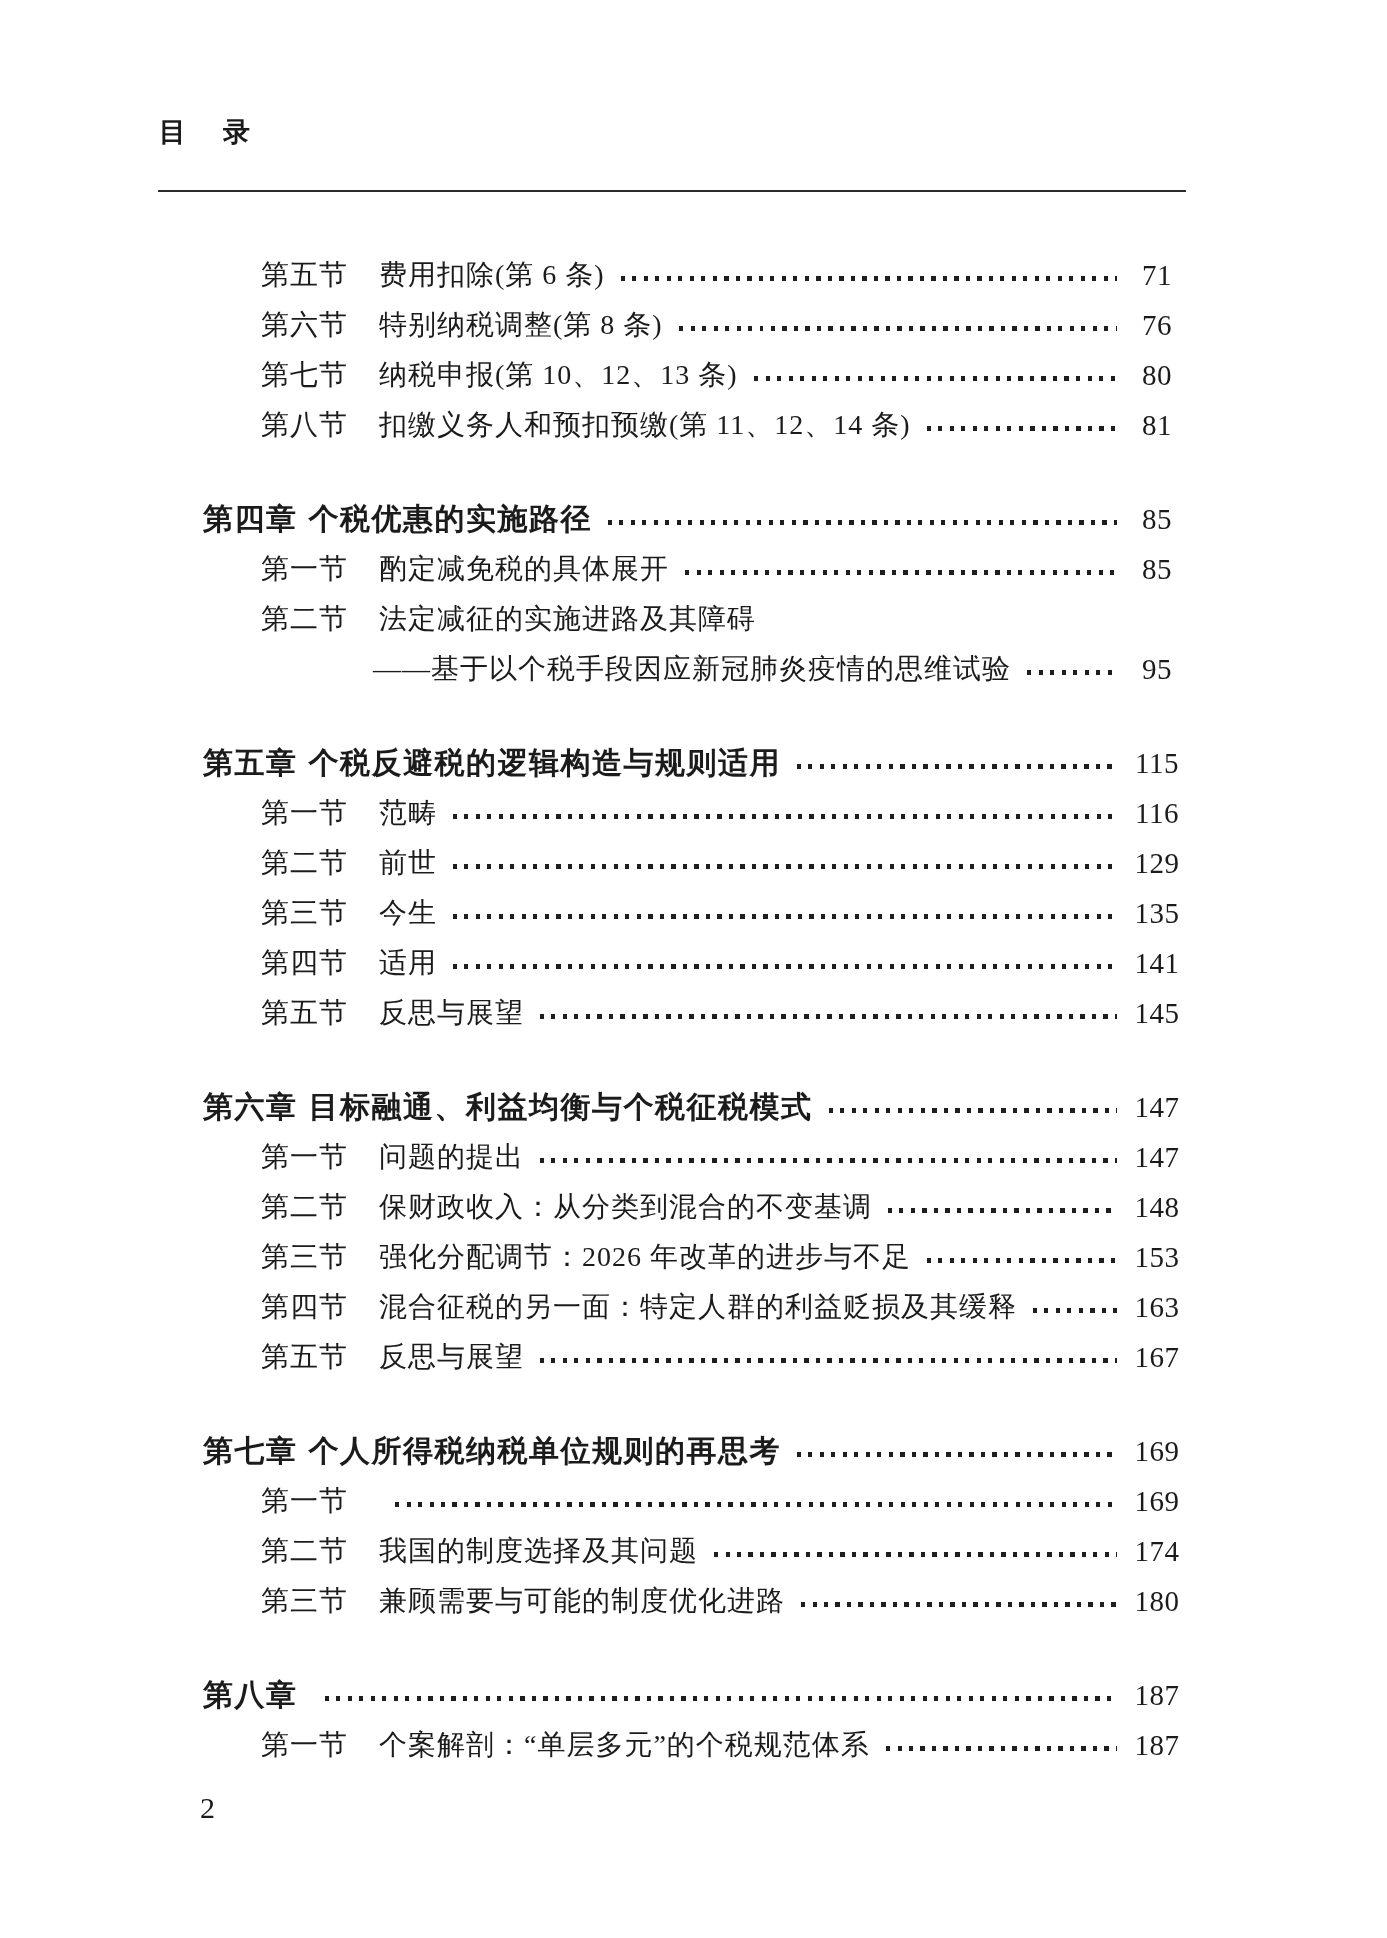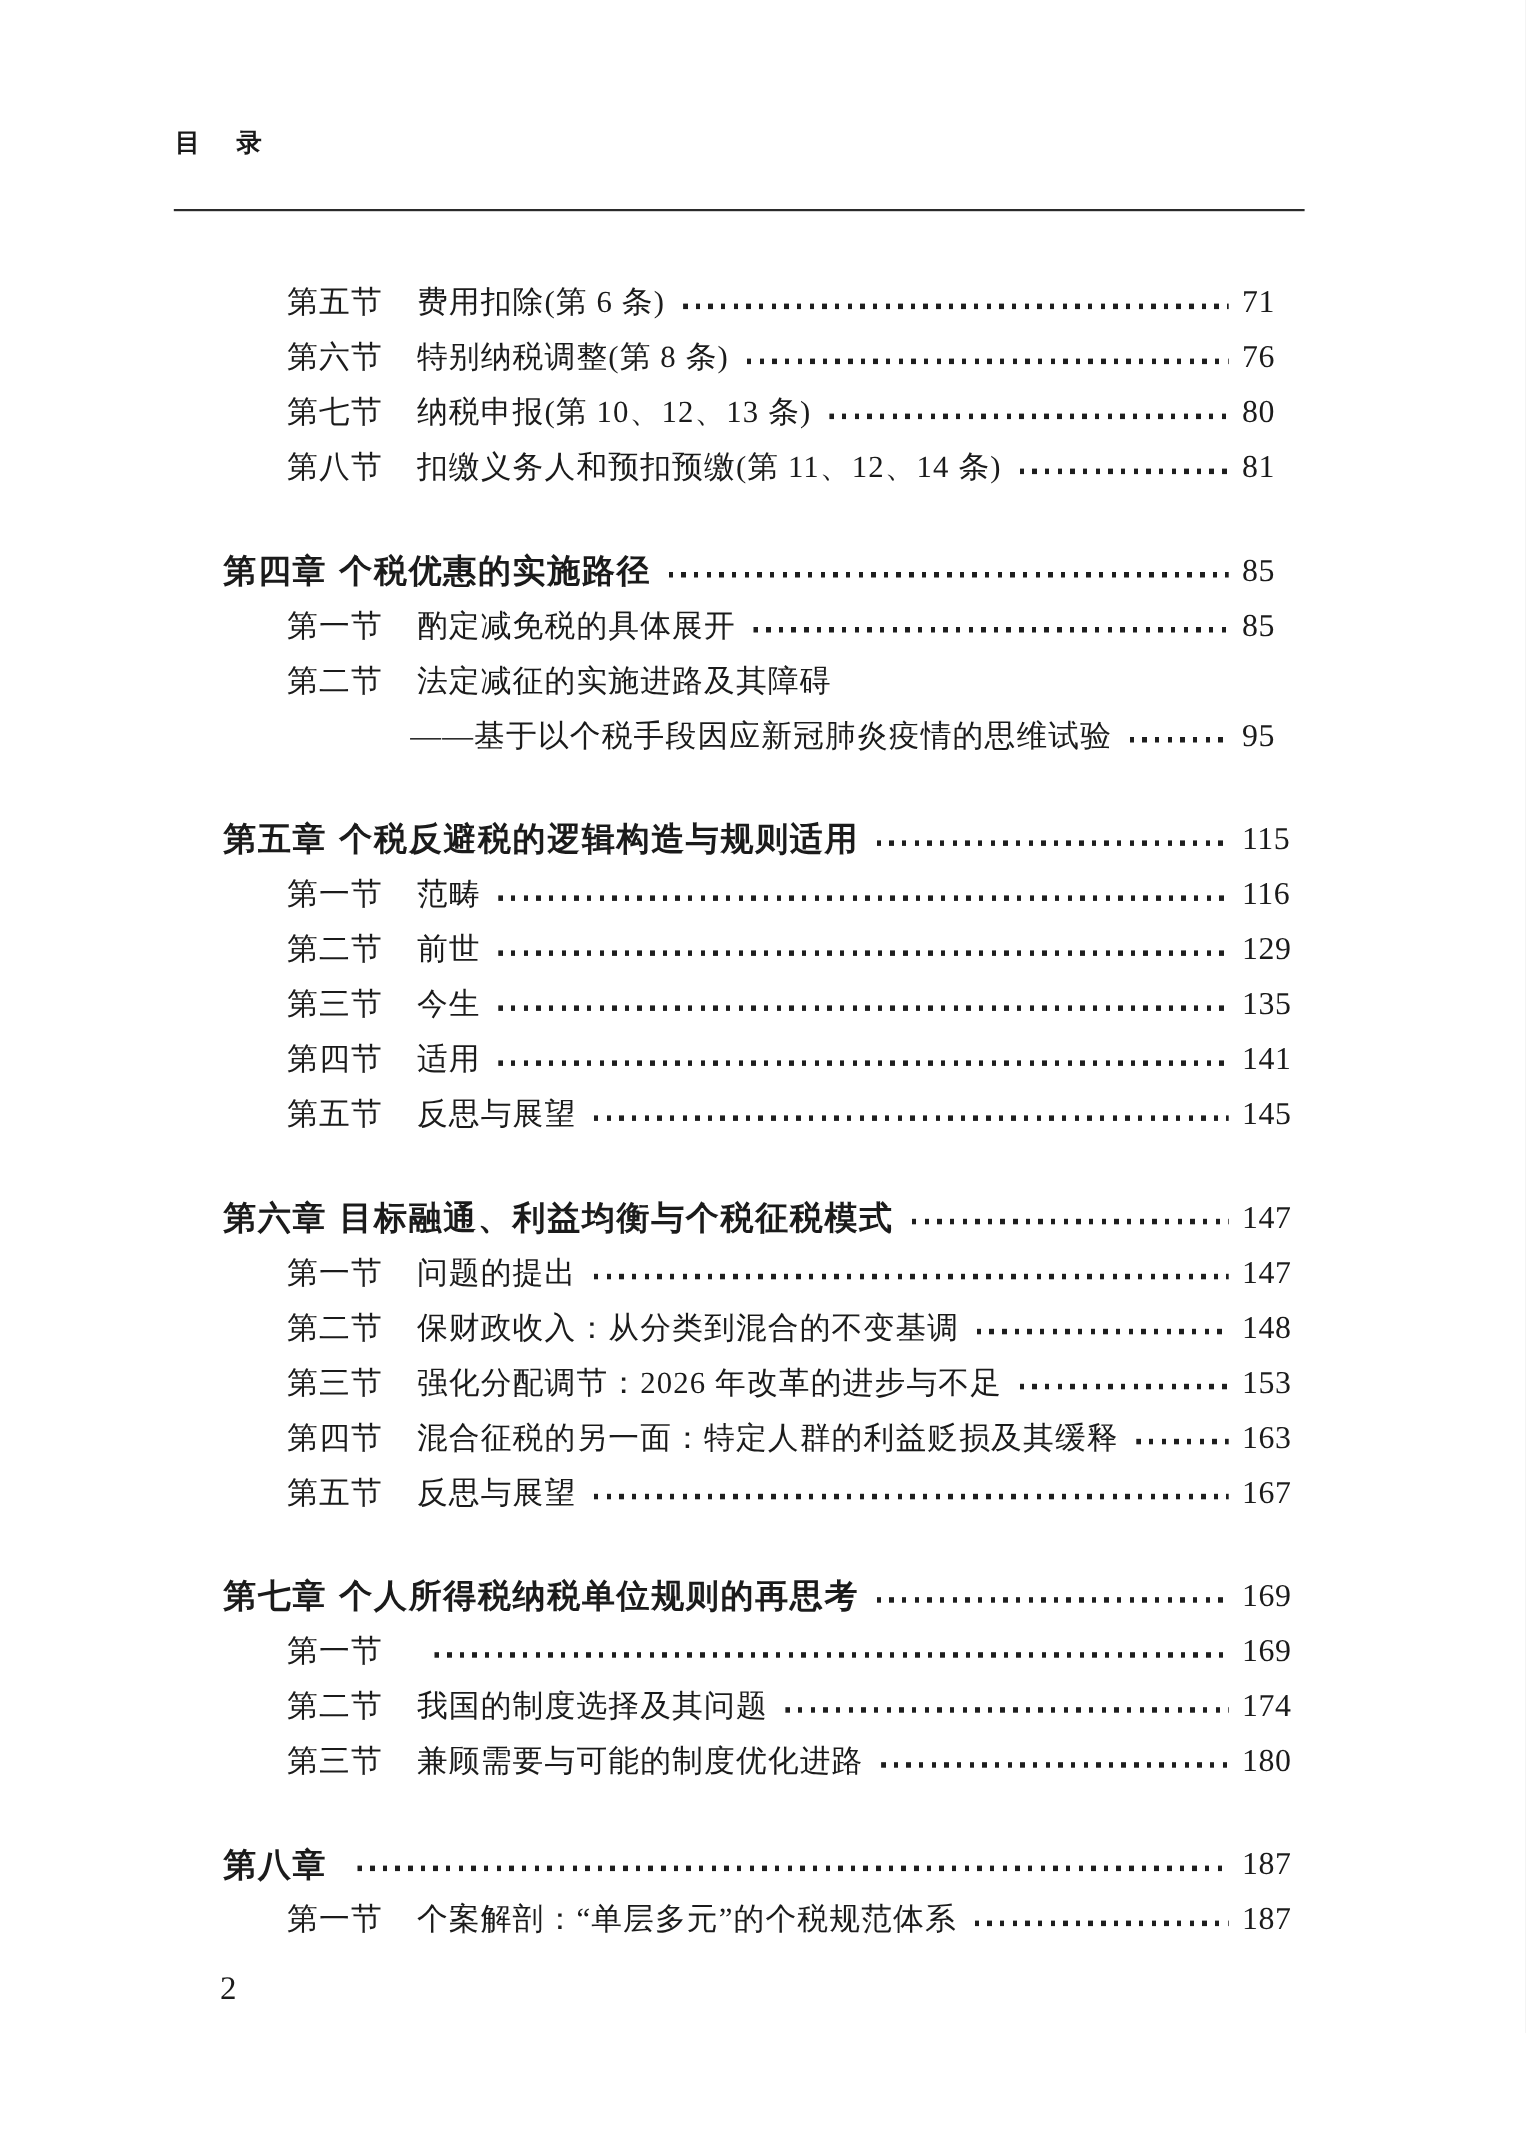--- a/index.html
+++ b/index.html
@@ -13,21 +13,21 @@
     height: 1938px;
     background: #ffffff;
     overflow: hidden;
     color: #1b1b1b;
   }
   .doc-header {
     position: absolute;
     left: 159px;
     top: 114px;
     font-family: "Liberation Serif", serif;
-    font-size: 23px;
+    font-size: 27px;
     font-weight: 600;
     letter-spacing: 5px;
     color: #1a1a1a;
     white-space: pre;
     text-align: right;
   }
   .rule {
     position: absolute;
     left: 158px;
     top: 190px;
@@ -71,21 +71,21 @@
   .leader {
     flex: 1 1 auto;
     min-width: 40px;
     height: 5px;
     margin: 6px 12px 0 16px;
     background: repeating-linear-gradient(to right, #1e1e1e 0 4px, transparent 4px 11.5px);
   }
   .pagenum {
     flex: 0 0 auto;
     width: 56px;
-    text-align: left;
+    text-align: center;
     font-family: "Liberation Serif", serif;
     font-weight: 400;
     font-size: 29px;
     letter-spacing: 0.5px;
   }
   .folio {
     position: absolute;
     left: 200px;
     top: 1791px;
     font-family: "Liberation Serif", serif;

